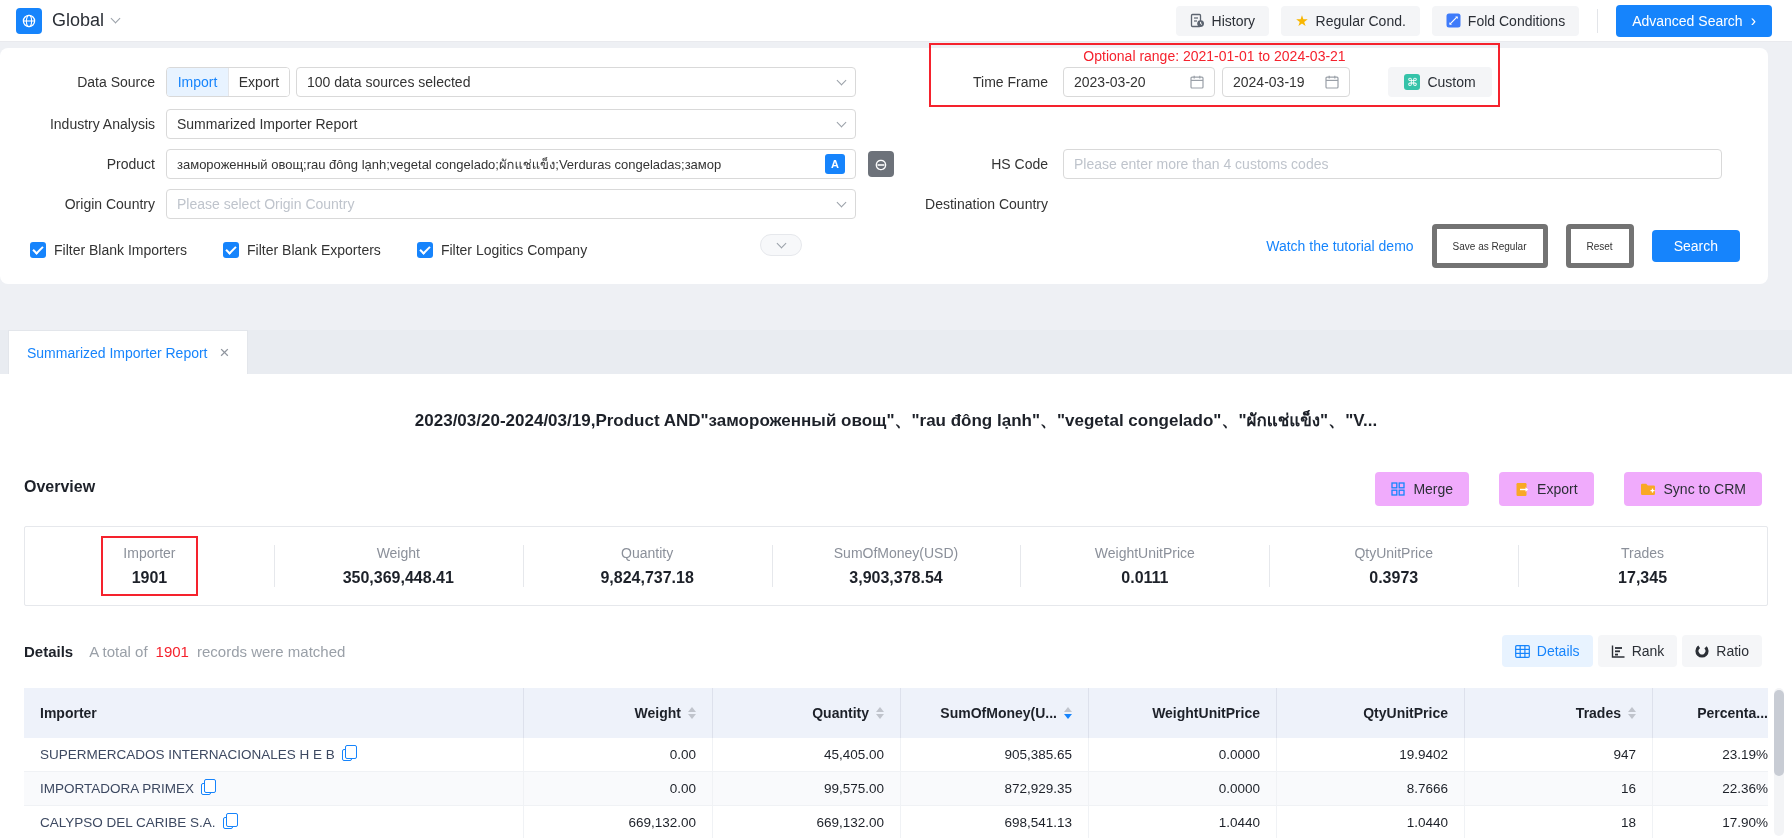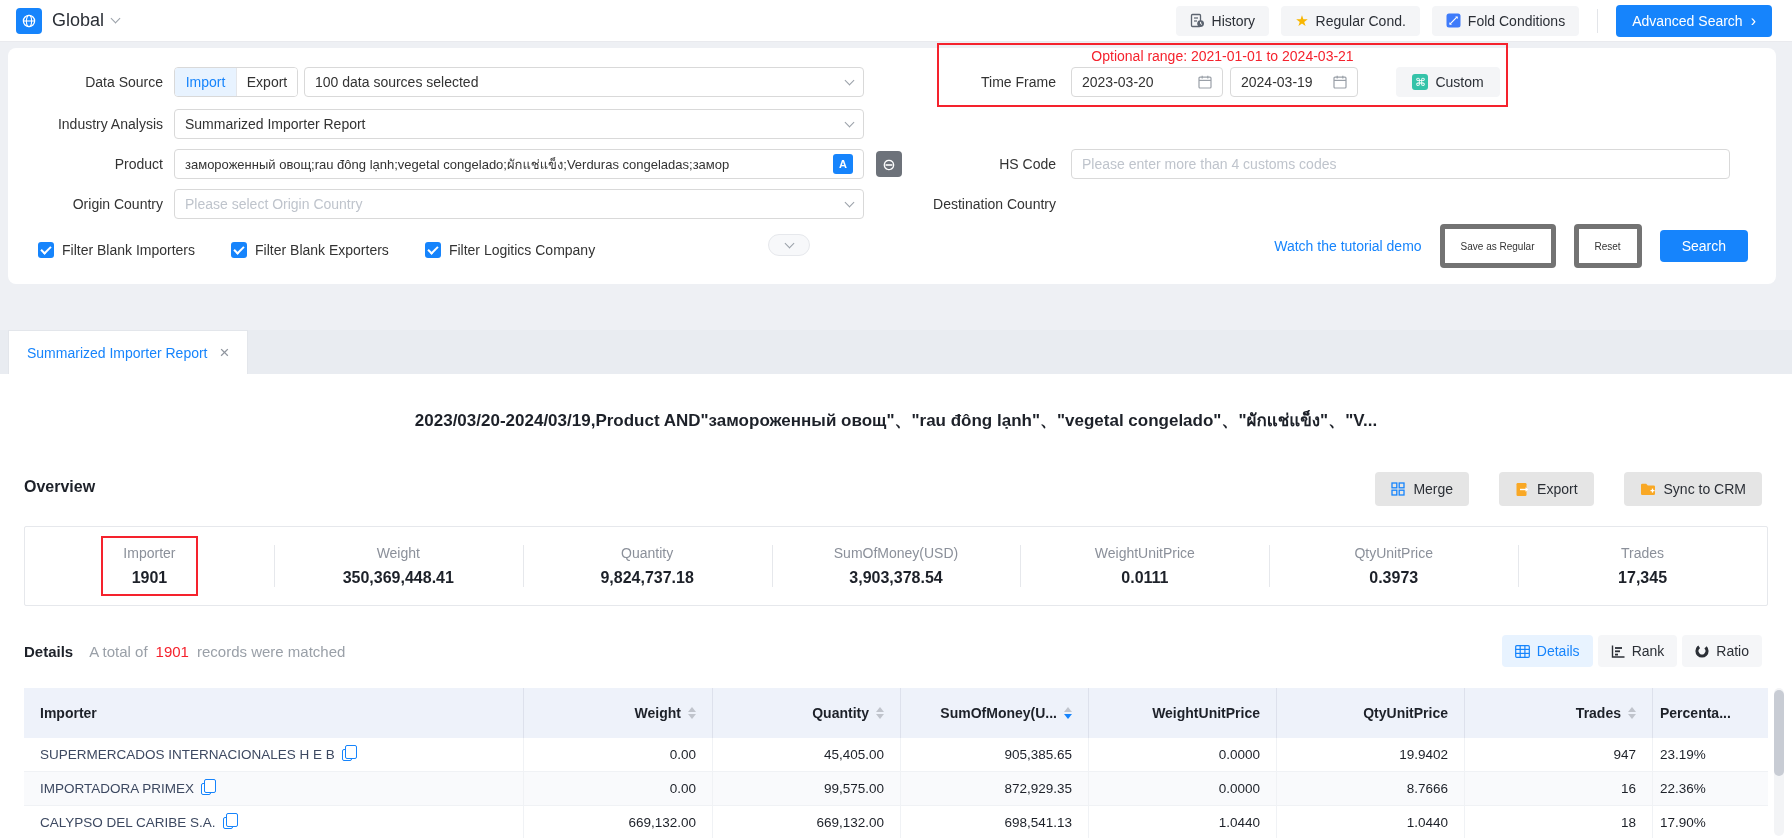--- a/index.html
+++ b/index.html
@@ -22,21 +22,21 @@
   .tb-right { margin-left:auto; display:flex; align-items:center; gap:12px; }
   .gray-btn { height:30px; padding:0 14px; background:#f4f5f7; border:none; border-radius:4px;
               display:inline-flex; align-items:center; gap:7px; font-size:14px; color:#2b2f36;
               font-family:inherit; cursor:pointer; }
   .tb-divider { width:1px; height:24px; background:#e3e5e9; margin:0 6px; }
   .primary-btn { height:32px; padding:0 16px; background:#1684fc; color:#fff; border:none; border-radius:4px;
                  font-size:14px; font-family:inherit; display:inline-flex; align-items:center; gap:8px; cursor:pointer; }
   .primary-btn .arr { font-size:16px; line-height:1; }
   .star { color:#f8b601; font-size:15px; line-height:1; }
   
-  .form-card { position:absolute; left:8px; top:48px; width:1768px; height:236px; background:#fff; border-radius:8px; }
+  .form-card { position:absolute; left:0; top:48px; width:1768px; height:236px; background:#fff; border-radius:8px; }
   .flabel { position:absolute; left:0; width:143px; text-align:right; line-height:30px; color:#333; }
   .rlabel { position:absolute; left:830px; width:206px; text-align:right; line-height:30px; color:#333; }
   .fieldbox { position:absolute; height:30px; border:1px solid #d9d9d9; border-radius:4px; background:#fff;
               display:flex; align-items:center; padding:0 10px; cursor:pointer; }
   .fieldbox .val { flex:1; font-size:14px; color:#333; white-space:nowrap; overflow:hidden; }
   .fieldbox .ph  { flex:1; font-size:14px; color:#bfc4cc; white-space:nowrap; overflow:hidden; }
   .segment { position:absolute; left:154px; top:0; height:30px; display:flex; border:1px solid #d9d9d9;
              border-radius:4px; overflow:hidden; }
   .seg-btn { width:61px; height:100%; border:none; background:#fff; font-size:14px; color:#333;
              font-family:inherit; cursor:pointer; }
@@ -73,21 +73,21 @@
          border:1px solid #e3e6eb; border-bottom:none; display:flex; align-items:center;
          padding:0 14px 0 18px; gap:12px; cursor:pointer; }
   .tab .tlabel { color:#1684fc; font-size:14px; }
   .tab .close { color:#8f959e; font-size:17px; line-height:1; cursor:pointer; }
   
   .content { position:absolute; left:0; top:374px; width:1792px; height:464px; background:#fff; }
   .report-title { position:absolute; left:0; top:32px; width:100%; text-align:center;
                   font-size:17px; font-weight:bold; color:#1d2129; }
   .overview-h { position:absolute; left:24px; top:104px; font-size:16px; font-weight:bold; color:#1d2129; }
   .ov-actions { position:absolute; right:30px; top:98px; display:flex; gap:30px; }
-  .ov-btn { height:34px; padding:0 16px; background:#e5e5e5; border:none; border-radius:4px;
+  .ov-btn { height:34px; padding:0 16px; background:#f0abfc; border:none; border-radius:4px;
             display:inline-flex; align-items:center; gap:8px; font-size:14px; color:#2b2f36;
             font-family:inherit; cursor:pointer; }
   .stats { position:absolute; left:24px; top:152px; width:1744px; height:80px; border:1px solid #e6e8ec;
            border-radius:2px; display:flex; }
   .stat { flex:1; display:flex; flex-direction:column; align-items:center; justify-content:center;
           gap:8px; position:relative; }
   .stat + .stat::before { content:""; position:absolute; left:0; top:18px; bottom:18px; width:1px; background:#e6e8ec; }
   .stat .slabel { color:#8b909a; font-size:14px; }
   .stat .svalue { color:#1d2129; font-size:16px; font-weight:bold; }
   .stat-redbox { position:absolute; left:76px; top:9px; width:97px; height:60px; border:2px solid #f5222d; pointer-events:none; }
@@ -105,21 +105,21 @@
   .thead { display:flex; height:50px; background:#eef2fa; align-items:center; }
   .th { font-weight:bold; color:#1d2129; display:flex; align-items:center; height:100%; position:relative; }
   .th + .th::before { content:""; position:absolute; left:0; top:0; bottom:0; width:1px; background:#dde1ec; }
   .trow { display:flex; height:34px; align-items:center; border-bottom:1px solid #f0f2f5; }
   .trow.zebra { background:#f9fafc; }
   .td { height:100%; display:flex; align-items:center; position:relative; }
   .td + .td::before { content:""; position:absolute; left:0; top:0; bottom:0; width:1px; background:#f0f2f5; }
   .c0 { width:499px; padding-left:16px; justify-content:flex-start; }
   .c1,.c2,.c3,.c4,.c5,.c6 { width:188px; justify-content:flex-end; padding-right:16px; }
   .c1 { width:189px; }
-  .c7 { width:116px; justify-content:flex-start; padding-left:8px; }
+  .c7 { width:116px; justify-content:flex-end; padding-left:26px; }
   .th.c0 { padding-left:16px; }
   .importer-name { color:#3d4961; font-size:13.5px; white-space:nowrap; cursor:pointer; }
   .copy-icon { width:10px; height:12px; border:1.5px solid #1684fc; border-radius:2px; position:relative;
                margin-left:7px; flex:none; cursor:pointer; background:#fff; }
   .copy-icon::before { content:""; position:absolute; left:2px; top:-5px; width:10px; height:12px;
                        border:1.5px solid #1684fc; border-radius:2px; background:#fff; }
   .num { color:#1d2129; font-size:13.5px; }
   .sorter { display:inline-flex; flex-direction:column; gap:2px; margin-left:7px; cursor:pointer; }
   .car-up { width:0; height:0; border-left:4.5px solid transparent; border-right:4.5px solid transparent;
             border-bottom:5px solid #c0c4cc; }

